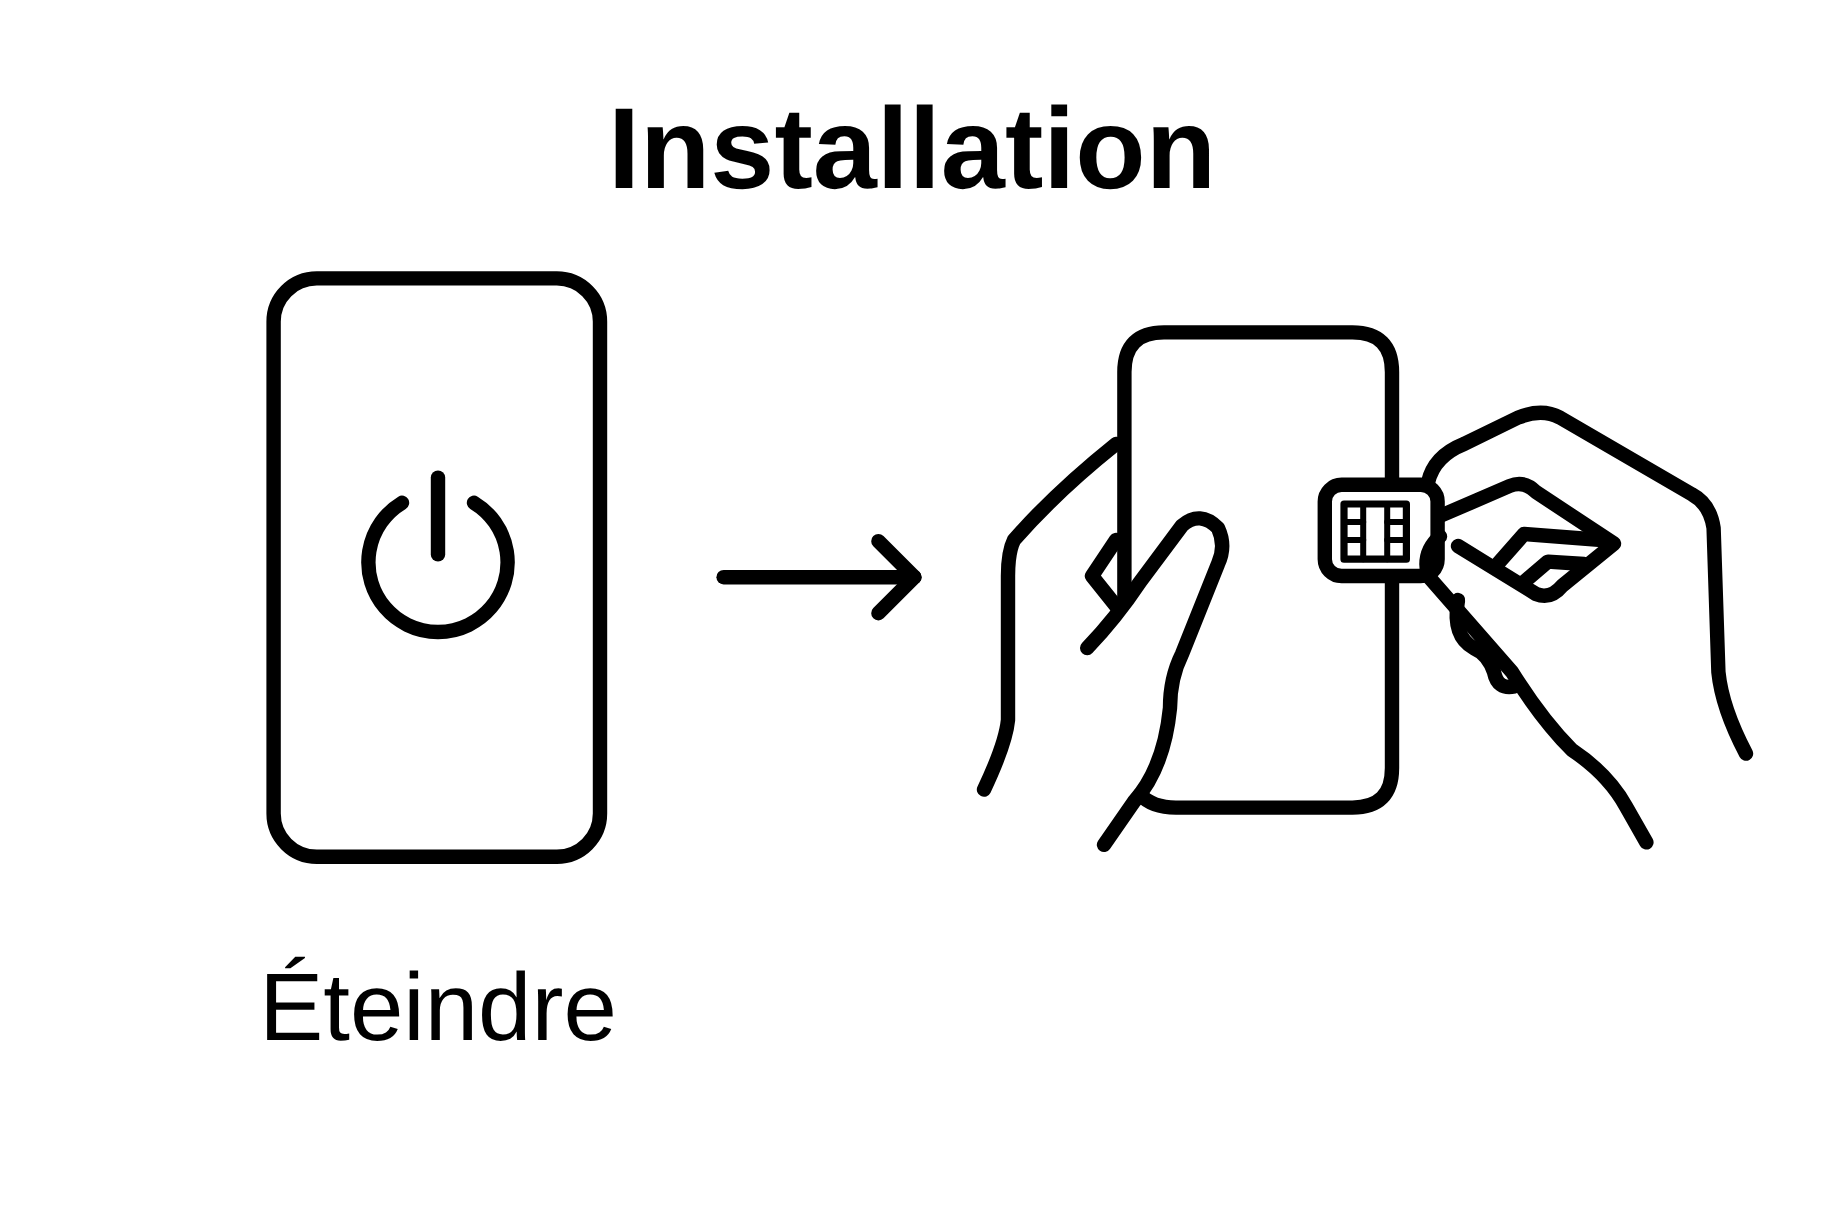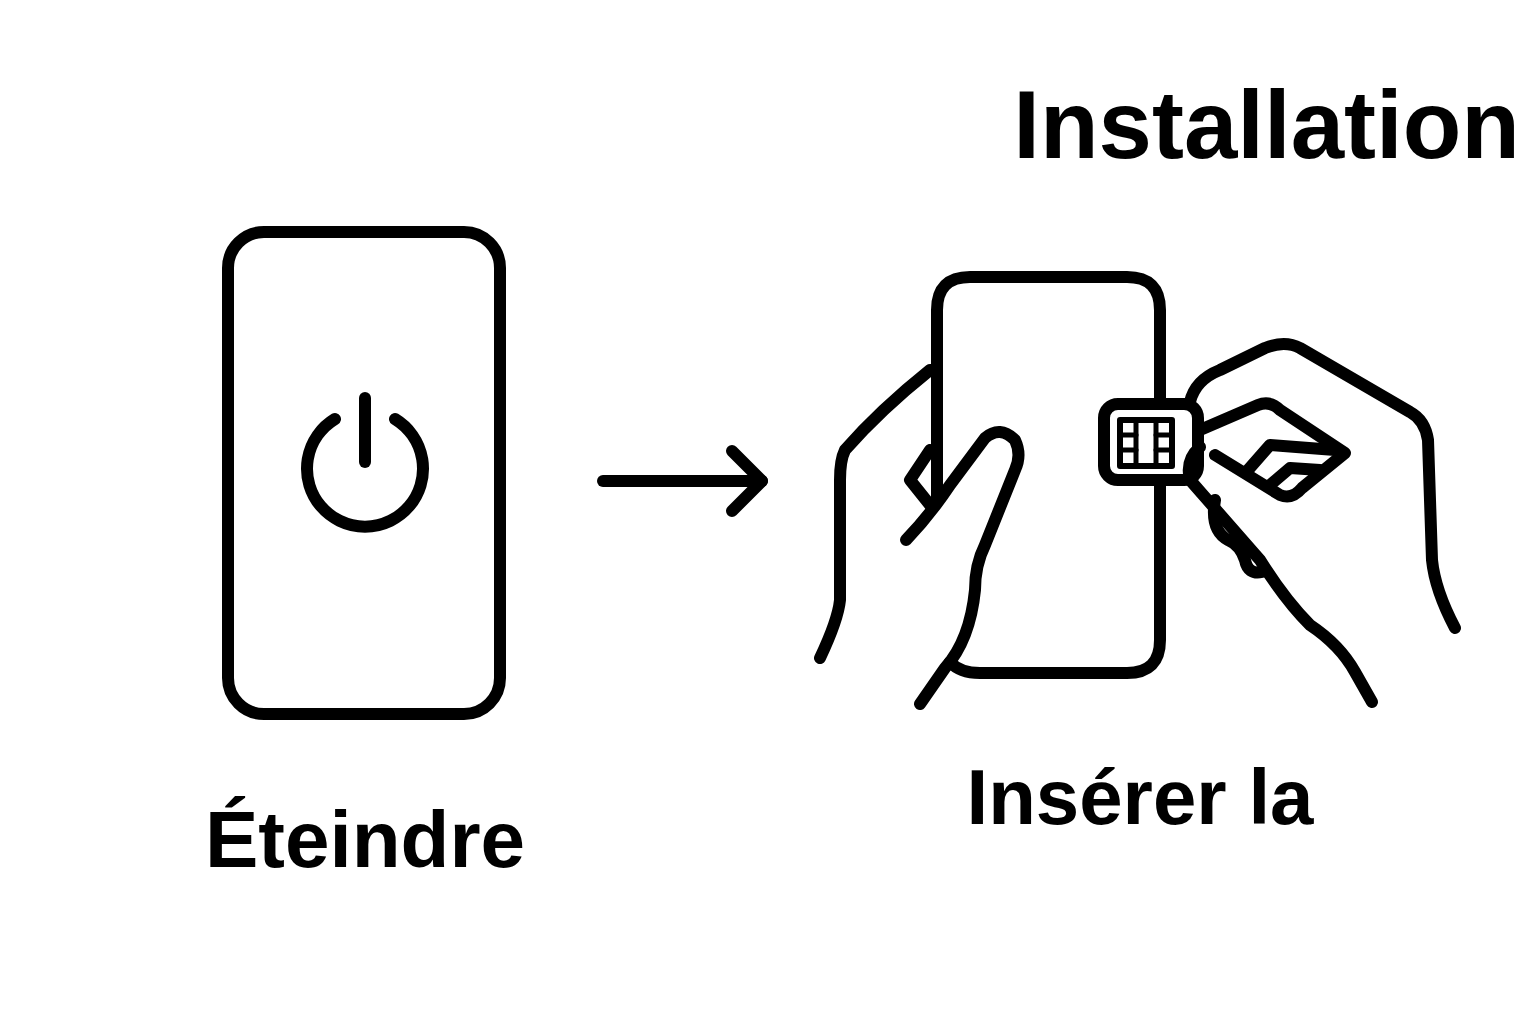--- a/index.html
+++ b/index.html
@@ -13,36 +13,36 @@
       position: relative;
       overflow: hidden;
       font-family: "Liberation Sans", "DejaVu Sans", sans-serif;
       color: #000000;
     }
     .title {
       position: absolute;
       left: 0;
       top: 70px;
       width: 1520px;
-      text-align: right;
+      text-align: center;
       font-size: 96px;
       font-weight: bold;
       letter-spacing: 0px;
       line-height: 110px;
     }
     .art {
       position: absolute;
       left: 0;
       top: 0;
       width: 1536px;
       height: 1024px;
     }
     .label {
       position: absolute;
-      font-weight: bold;
+      font-weight: normal;
       text-align: center;
     }
     .label-off {
       left: 150px;
       top: 790px;
       width: 430px;
       font-size: 80px;
       line-height: 100px;
     }
     .label-sim {
@@ -103,14 +103,13 @@
       <path d="M 1270 485 L 1290 468 L 1320 470"></path>
       <path d="M 1200 447 Q 1185 460 1190 480 L 1260 560 Q 1285 600 1310 625 Q 1340 645 1355 672 L 1372 702"></path>
       <path d="M 1215 500 Q 1210 530 1228 540 Q 1240 545 1245 560 Q 1248 575 1262 572"></path>
     </g>
   </g>
 </svg>
 
 <div class="label label-off">Éteindre</div>
 
 <div class="label label-sim">
-  <span>Insérer la</span>
 </div>
 
 </body></html>

